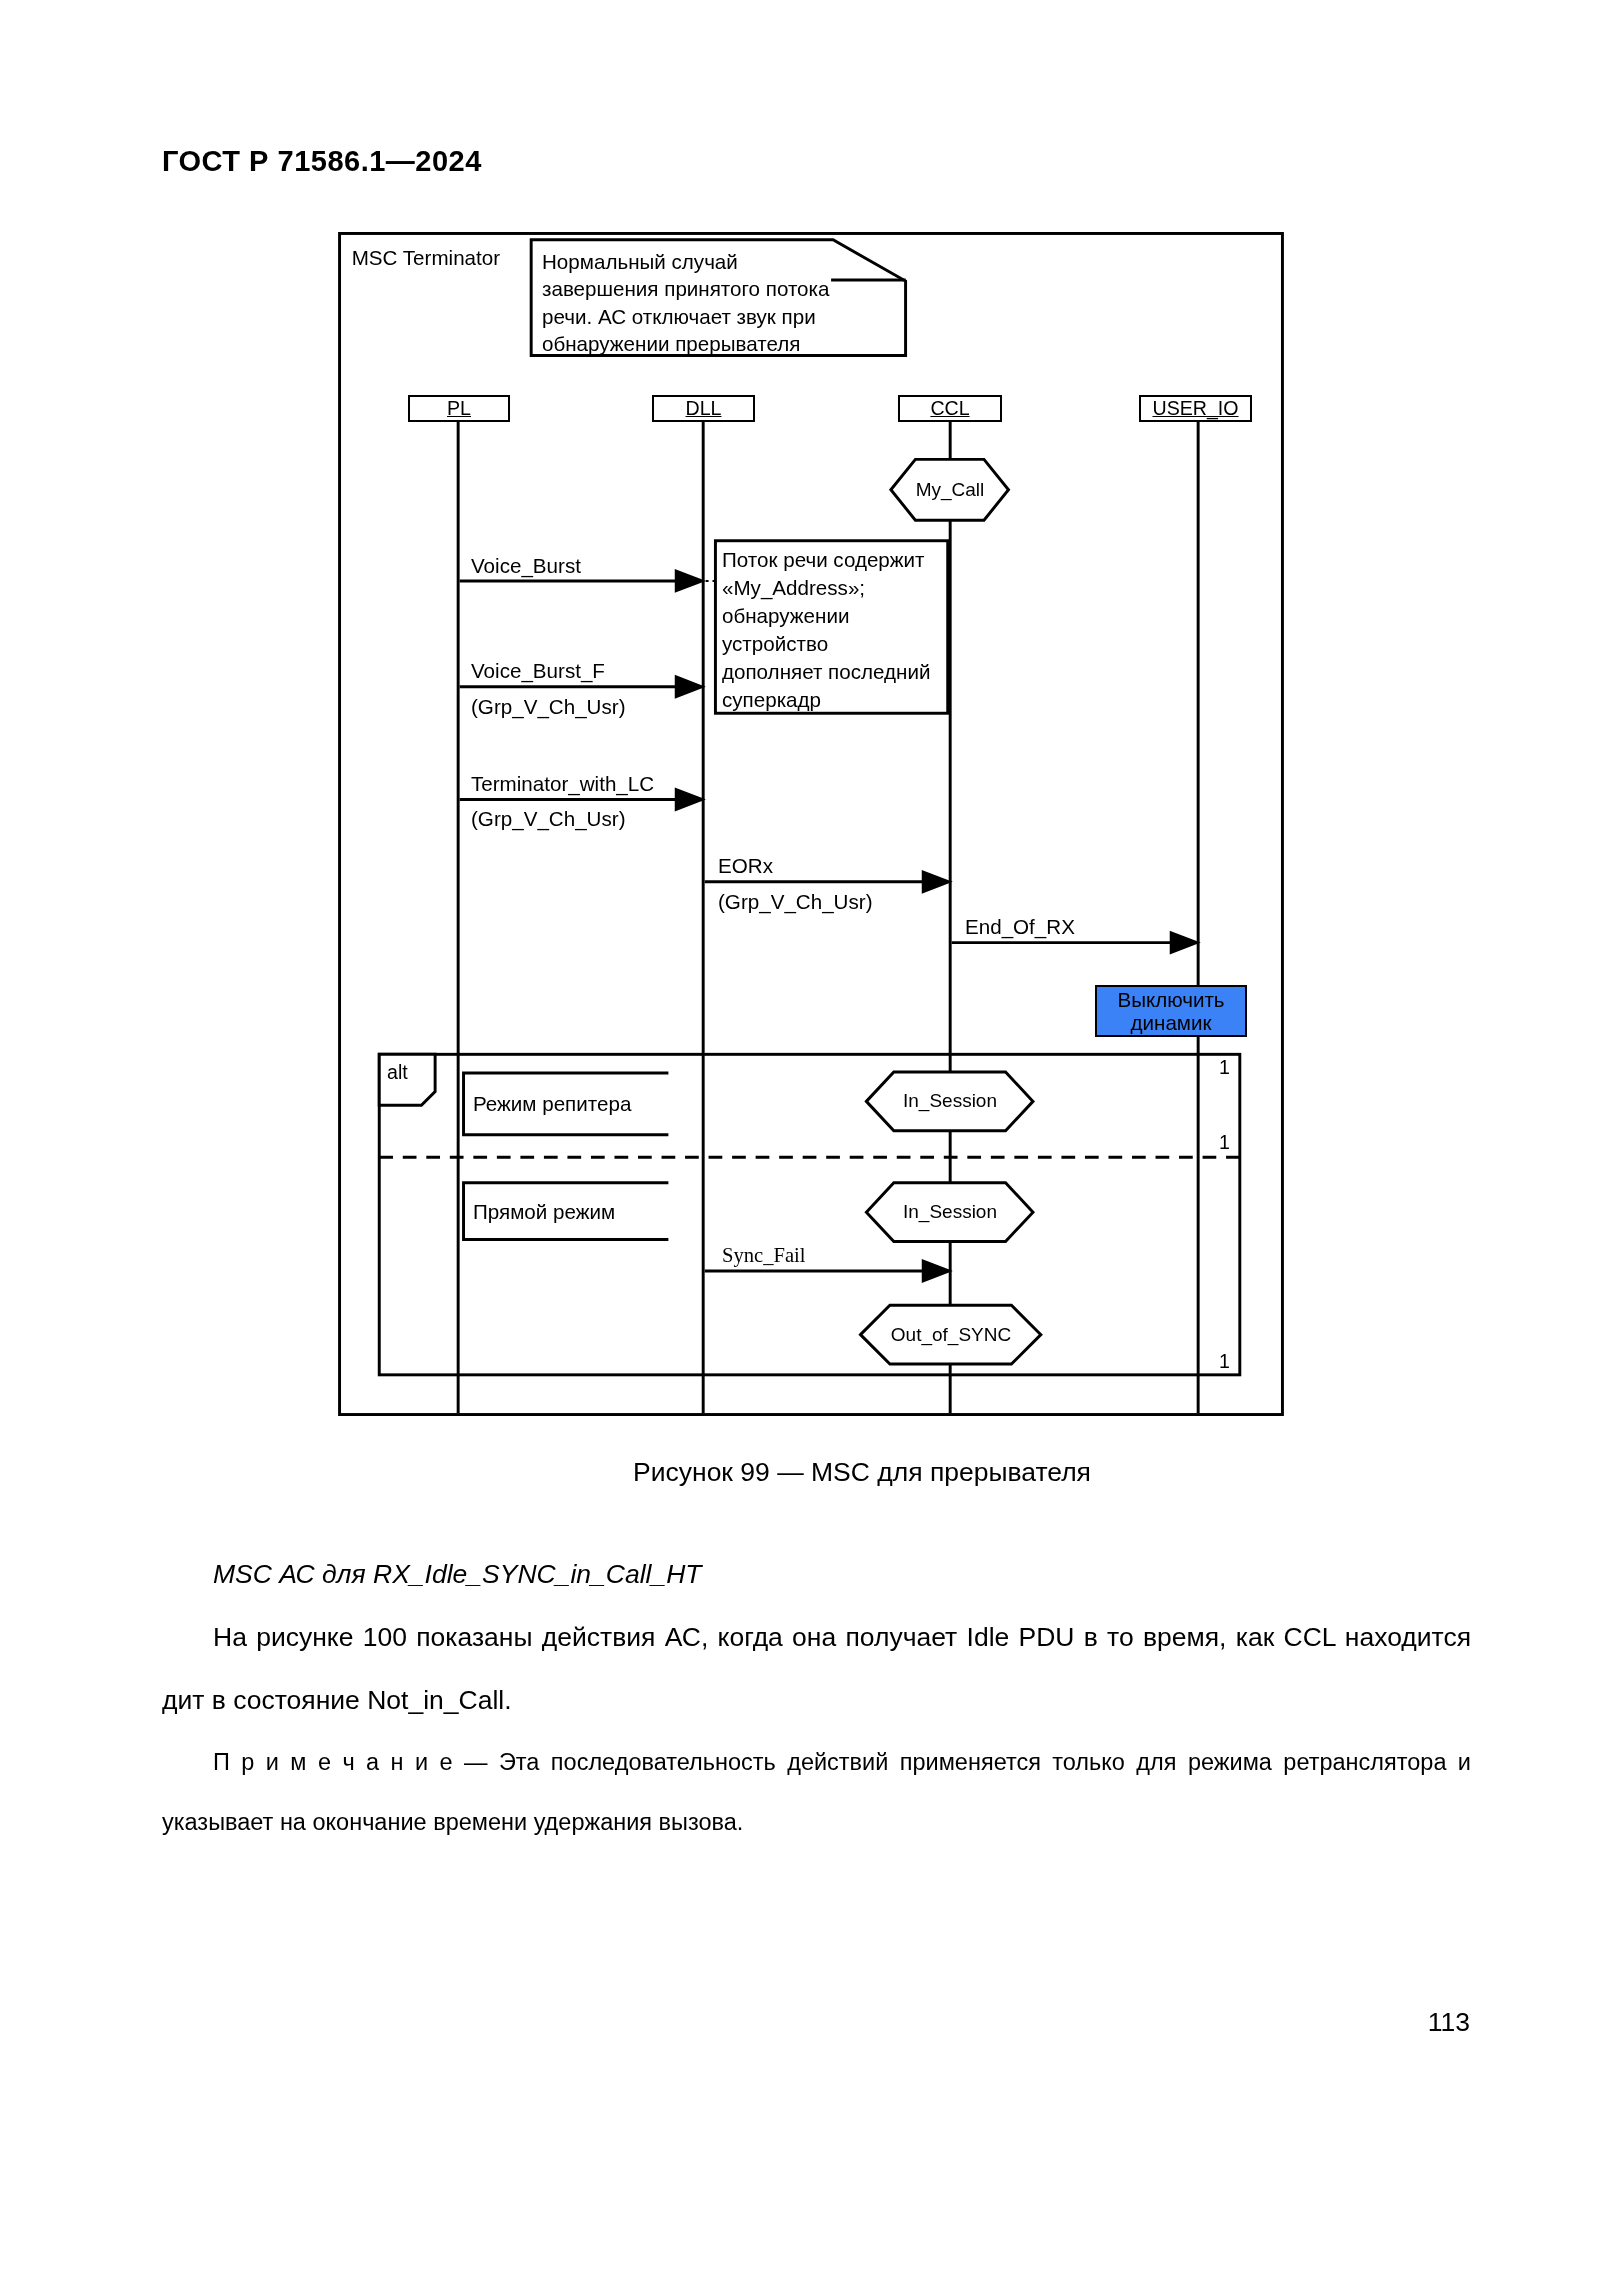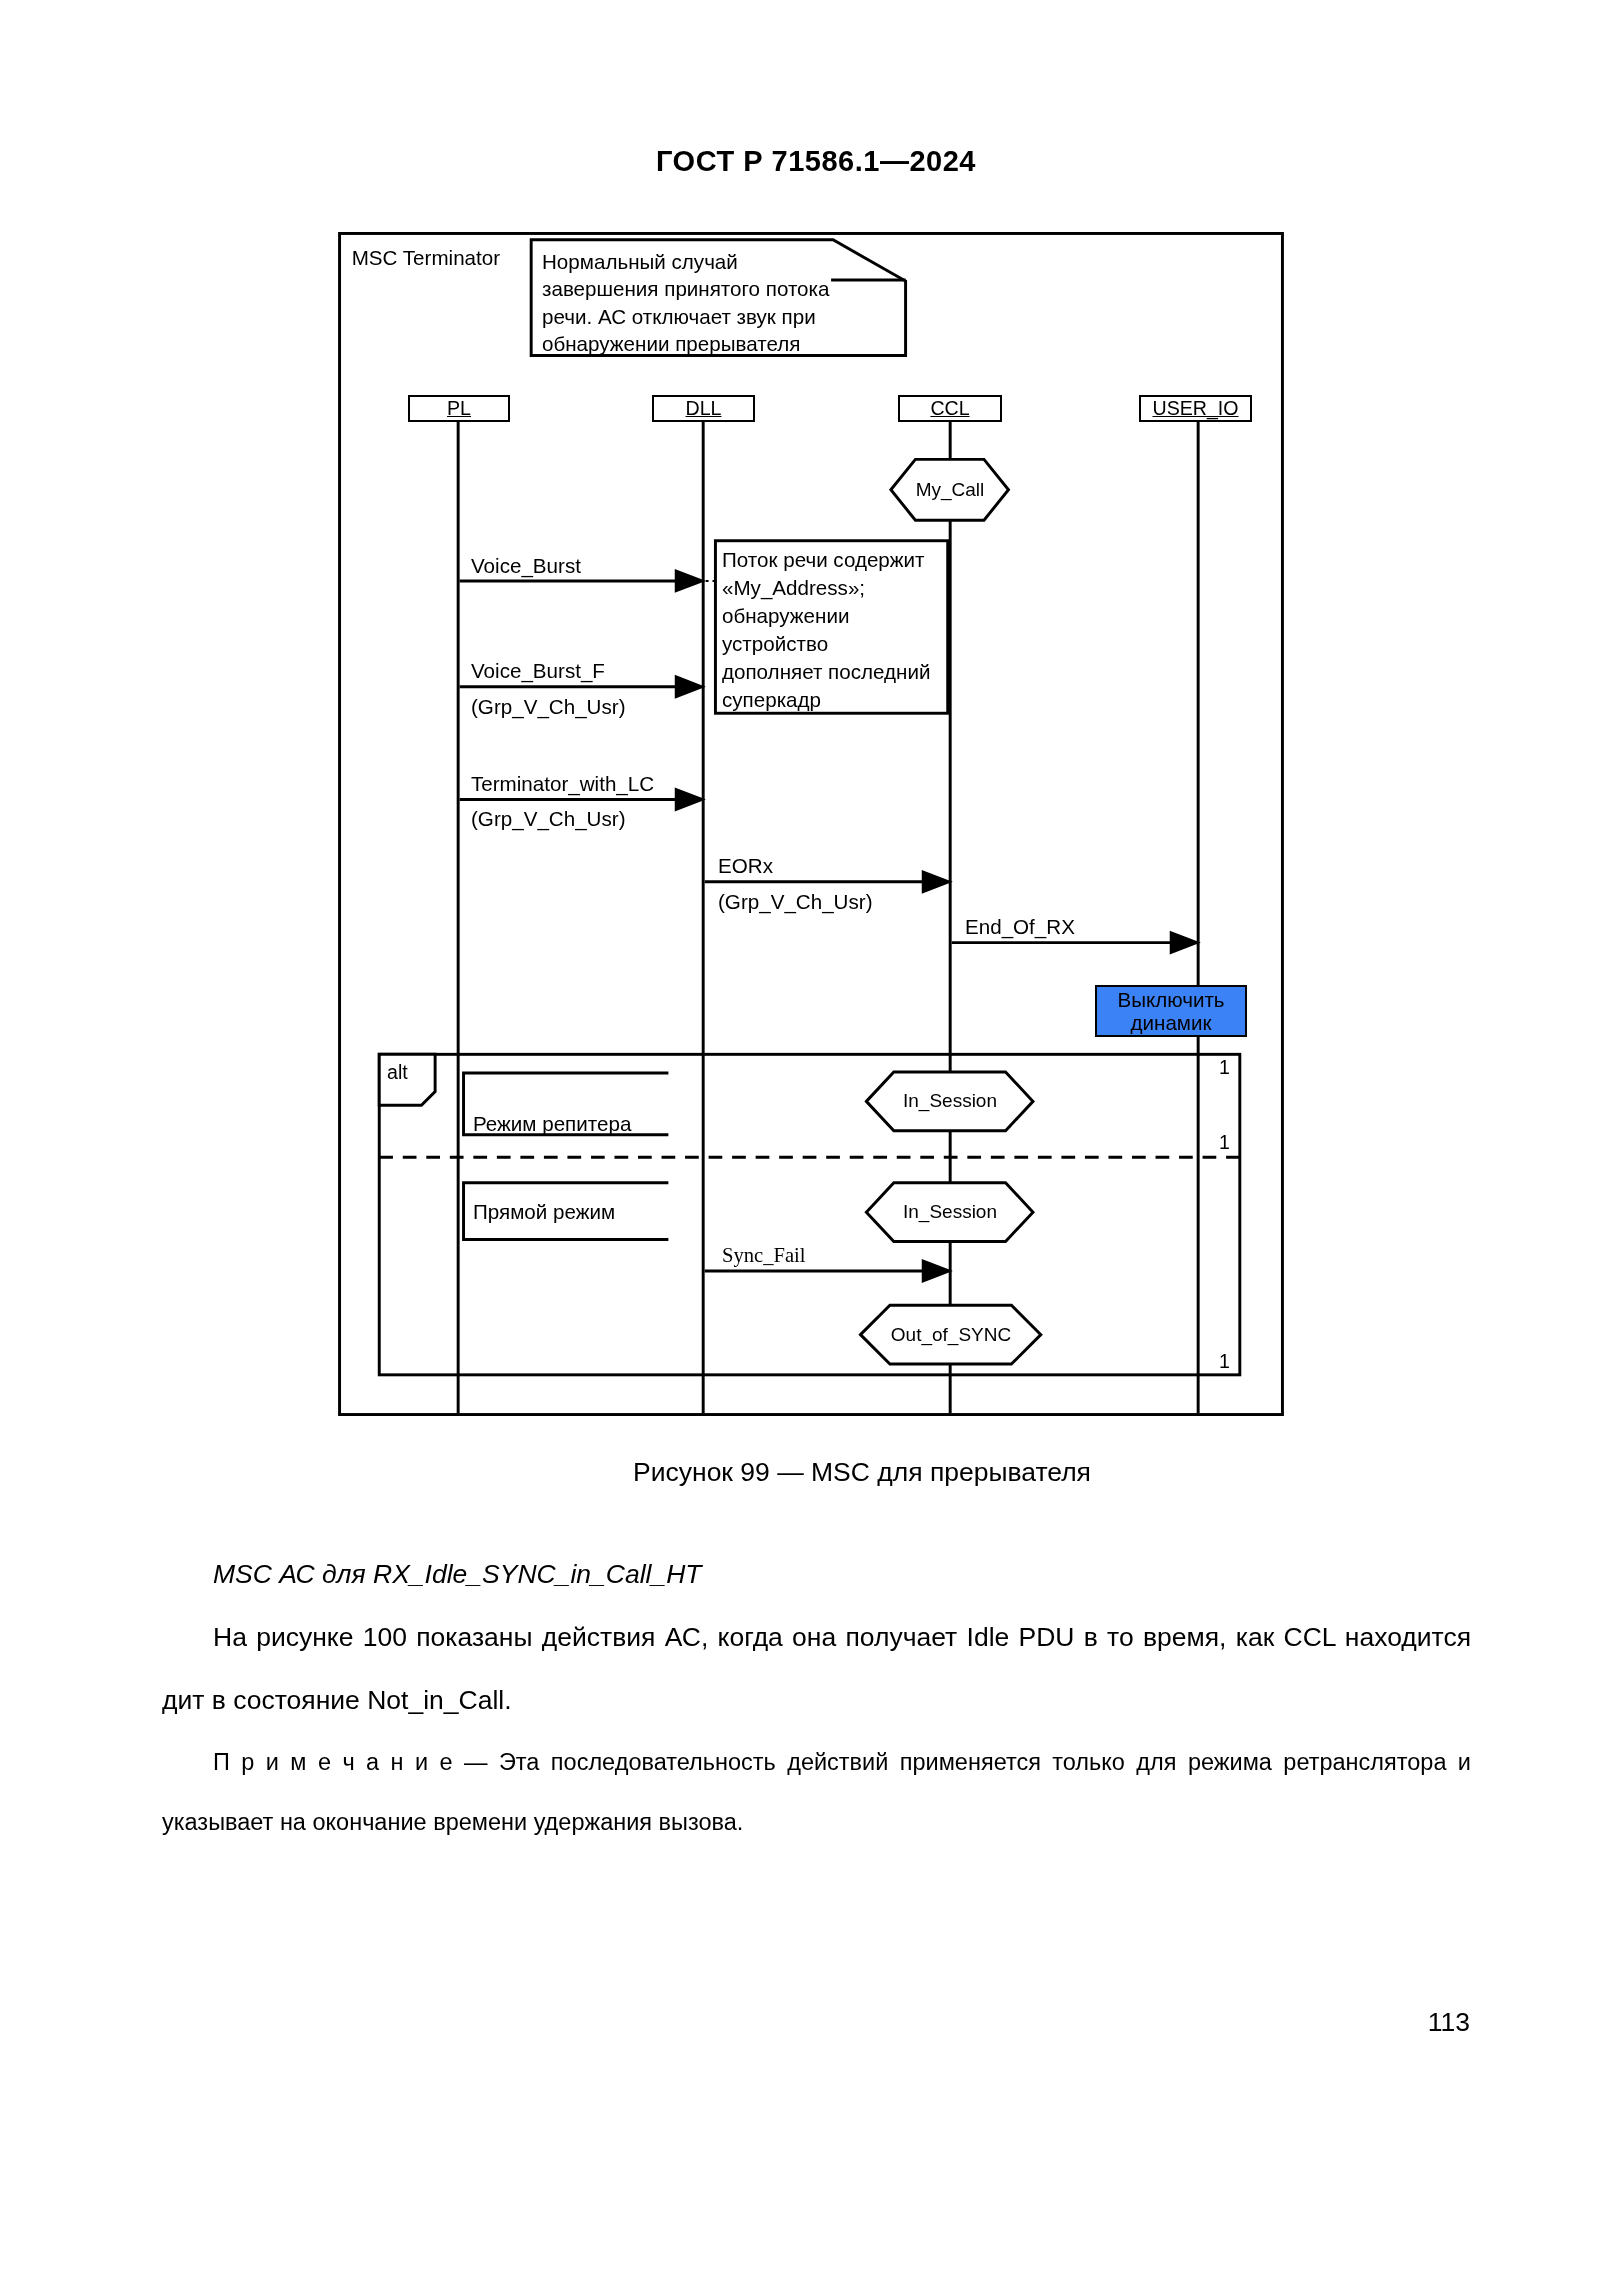--- a/index.html
+++ b/index.html
@@ -2,21 +2,21 @@
 <html><head>
 <meta charset="utf-8">
 <style>
   html,body{margin:0;padding:0;}
   body{
     width:1621px;height:2293px;position:relative;background:#ffffff;color:#000;
     font-family:"Liberation Sans", sans-serif;
   }
   .abs{position:absolute;}
   
-  .doc-header{left:162px;top:145px;width:1308px;text-align:center;font-size:29px;font-weight:bold;letter-spacing:0.5px;}
+  .doc-header{left:162px;top:145px;width:1308px;text-align:left;font-size:29px;font-weight:bold;letter-spacing:0.5px;}
   .doc-footer{left:162px;top:2007px;width:1308px;text-align:right;font-size:26.5px;}
   
   .dg{left:338px;top:232px;width:946px;height:1184px;}
   .dg svg{position:absolute;left:0;top:0;}
   .t{position:absolute;font-size:20.6px;line-height:27.4px;white-space:nowrap;}
   .msc-title{left:13.7px;top:11.8px;}
   .note-lines{white-space:normal;}
   .note-top{left:204px;top:15.7px;width:359px;line-height:27.4px;}
   .note-speech{left:384px;top:314px;width:223px;line-height:28px;}
   .inst{position:absolute;height:26.5px;box-sizing:border-box;border:2.9px solid #000;background:#fff;
@@ -141,21 +141,21 @@
     <div>дополняет последний</div>
     <div>суперкадр</div>
   </div>
 
   <div class="abs action-box">
     <div>Выключить</div>
     <div>динамик</div>
   </div>
 
   <div class="alt-label">alt</div>
-  <div class="cond-label" style="top:860px;margin-top:20px;">Режим репитера</div>
+  <div class="cond-label" style="top:860px;">Режим репитера</div>
   <div class="cond-label" style="top:968px;">Прямой режим</div>
   <div class="marker1" style="top:826px;">1</div>
   <div class="marker1" style="top:901px;">1</div>
   <div class="marker1" style="top:1120px;">1</div>
 
 </div>
 
 <div class="abs caption">Рисунок 99 — MSC для прерывателя</div>
 
 <div class="abs body-block">

